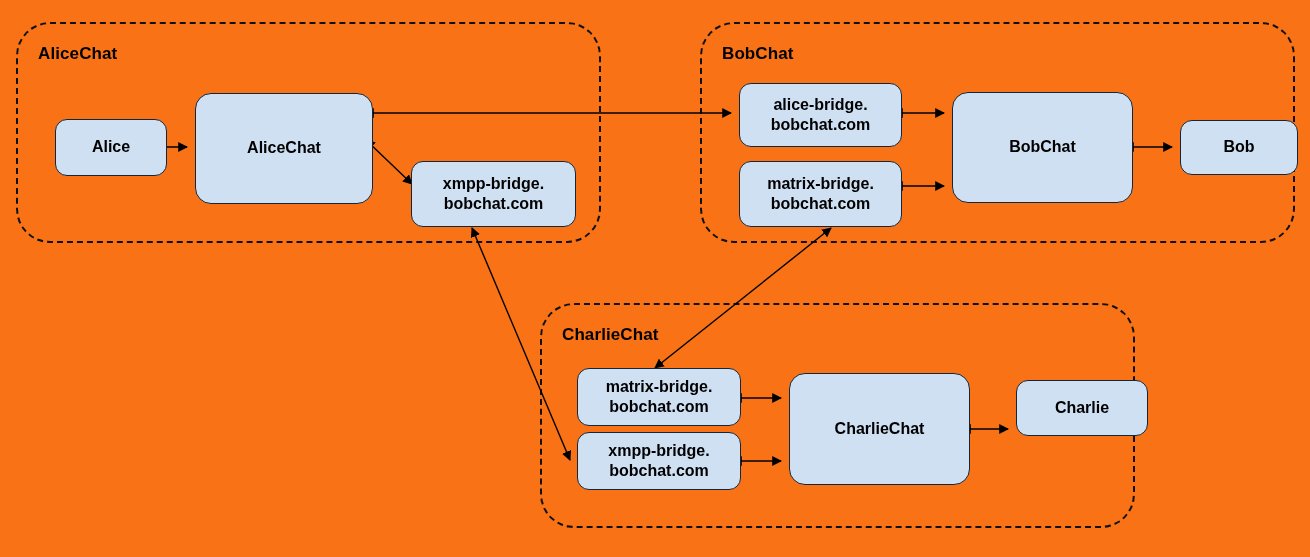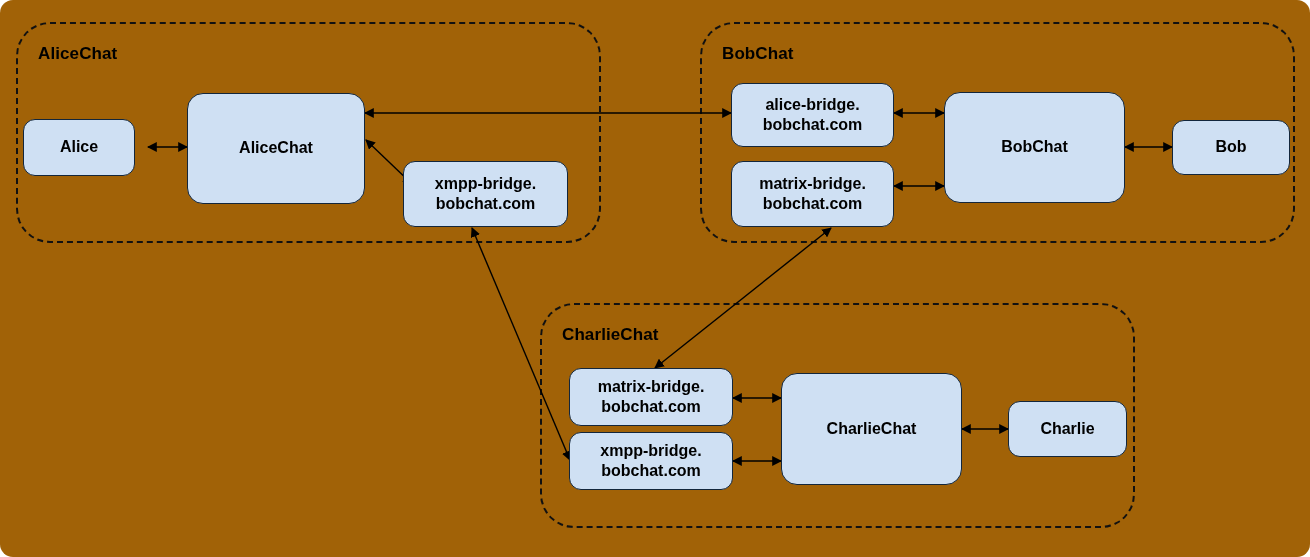--- a/index.html
+++ b/index.html
@@ -8,23 +8,22 @@
     padding: 0;
     background: #ffffff;
   }
   body {
     font-family: "Liberation Sans", sans-serif;
   }
   #canvas {
     position: relative;
     width: 1310px;
     height: 557px;
-    background: #a16207;
+    background: #f97316;
     overflow: hidden;
-    border-radius: 13px;
   }
   
   .group {
     position: absolute;
     border: 2px dashed #111111;
     border-radius: 34px;
     background: transparent;
     box-sizing: border-box;
   }
   .group-label {
@@ -45,20 +44,21 @@
     display: flex;
     align-items: center;
     justify-content: center;
     text-align: center;
     font-size: 16px;
     font-weight: bold;
     color: #000000;
     line-height: 1.26;
     padding: 2px 8px;
     white-space: pre-line;
+    margin-left: 8px;
   }
   .node.big { border-radius: 16px; }
   
   #edges {
     position: absolute;
     left: 0;
     top: 0;
     width: 1310px;
     height: 557px;
     pointer-events: none;
@@ -94,30 +94,30 @@
         <line x1="944" y1="186" x2="894" y2="186" stroke="#000000" stroke-width="1.4" marker-end="url(#arrow-end)" marker-start="url(#arrow-start)"></line>
         <line x1="1125" y1="147" x2="1172" y2="147" stroke="#000000" stroke-width="1.4" marker-end="url(#arrow-end)" marker-start="url(#arrow-start)"></line>
         <line x1="655" y1="368" x2="831" y2="228" stroke="#000000" stroke-width="1.4" marker-end="url(#arrow-end)" marker-start="url(#arrow-start)"></line>
         <line x1="472" y1="228" x2="570" y2="460" stroke="#000000" stroke-width="1.4" marker-end="url(#arrow-end)" marker-start="url(#arrow-start)"></line>
         <line x1="733" y1="398" x2="781" y2="398" stroke="#000000" stroke-width="1.4" marker-end="url(#arrow-end)" marker-start="url(#arrow-start)"></line>
         <line x1="733" y1="461" x2="781" y2="461" stroke="#000000" stroke-width="1.4" marker-end="url(#arrow-end)" marker-start="url(#arrow-start)"></line>
         <line x1="962" y1="429" x2="1008" y2="429" stroke="#000000" stroke-width="1.4" marker-end="url(#arrow-end)" marker-start="url(#arrow-start)"></line>
       </g>
   </svg>
 
-  <div class="node" id="n0" style="left: 23px; top: 119px; width: 112px; height: 57px; background: rgb(207, 224, 243); border-color: rgb(19, 38, 59); color: rgb(0, 0, 0);">Alice</div>
+  <div class="node" id="n0" style="left: 47px; top: 119px; width: 112px; height: 57px; background: rgb(207, 224, 243); border-color: rgb(19, 38, 59); color: rgb(0, 0, 0);">Alice</div>
   <div class="node big" id="n1" style="left: 187px; top: 93px; width: 178px; height: 111px; background: rgb(207, 224, 243); border-color: rgb(19, 38, 59); color: rgb(0, 0, 0);">AliceChat</div>
   <div class="node" id="n2" style="left: 403px; top: 161px; width: 165px; height: 66px; background: rgb(207, 224, 243); border-color: rgb(19, 38, 59); color: rgb(0, 0, 0);">xmpp-bridge.
 bobchat.com</div>
   <div class="node" id="n3" style="left: 731px; top: 83px; width: 163px; height: 64px; background: rgb(207, 224, 243); border-color: rgb(19, 38, 59); color: rgb(0, 0, 0);">alice-bridge.
 bobchat.com</div>
   <div class="node" id="n4" style="left: 731px; top: 161px; width: 163px; height: 66px; background: rgb(207, 224, 243); border-color: rgb(19, 38, 59); color: rgb(0, 0, 0);">matrix-bridge.
 bobchat.com</div>
   <div class="node big" id="n5" style="left: 944px; top: 92px; width: 181px; height: 111px; background: rgb(207, 224, 243); border-color: rgb(19, 38, 59); color: rgb(0, 0, 0);">BobChat</div>
   <div class="node" id="n6" style="left: 1172px; top: 120px; width: 118px; height: 55px; background: rgb(207, 224, 243); border-color: rgb(19, 38, 59); color: rgb(0, 0, 0);">Bob</div>
   <div class="node" id="n7" style="left: 569px; top: 368px; width: 164px; height: 58px; background: rgb(207, 224, 243); border-color: rgb(19, 38, 59); color: rgb(0, 0, 0);">matrix-bridge.
 bobchat.com</div>
   <div class="node" id="n8" style="left: 569px; top: 432px; width: 164px; height: 58px; background: rgb(207, 224, 243); border-color: rgb(19, 38, 59); color: rgb(0, 0, 0);">xmpp-bridge.
 bobchat.com</div>
   <div class="node big" id="n9" style="left: 781px; top: 373px; width: 181px; height: 112px; background: rgb(207, 224, 243); border-color: rgb(19, 38, 59); color: rgb(0, 0, 0);">CharlieChat</div>
-  <div class="node" id="n10" style="left: 1008px; top: 401px; width: 119px; height: 56px; background: rgb(207, 224, 243); border-color: rgb(19, 38, 59); color: rgb(0, 0, 0);">Charlie</div>
+  <div class="node" id="n10" style="left: 1008px; top: 380px; width: 132px; height: 56px; background: rgb(207, 224, 243); border-color: rgb(19, 38, 59); color: rgb(0, 0, 0);">Charlie</div>
 
 </div>
 
 </body></html>

